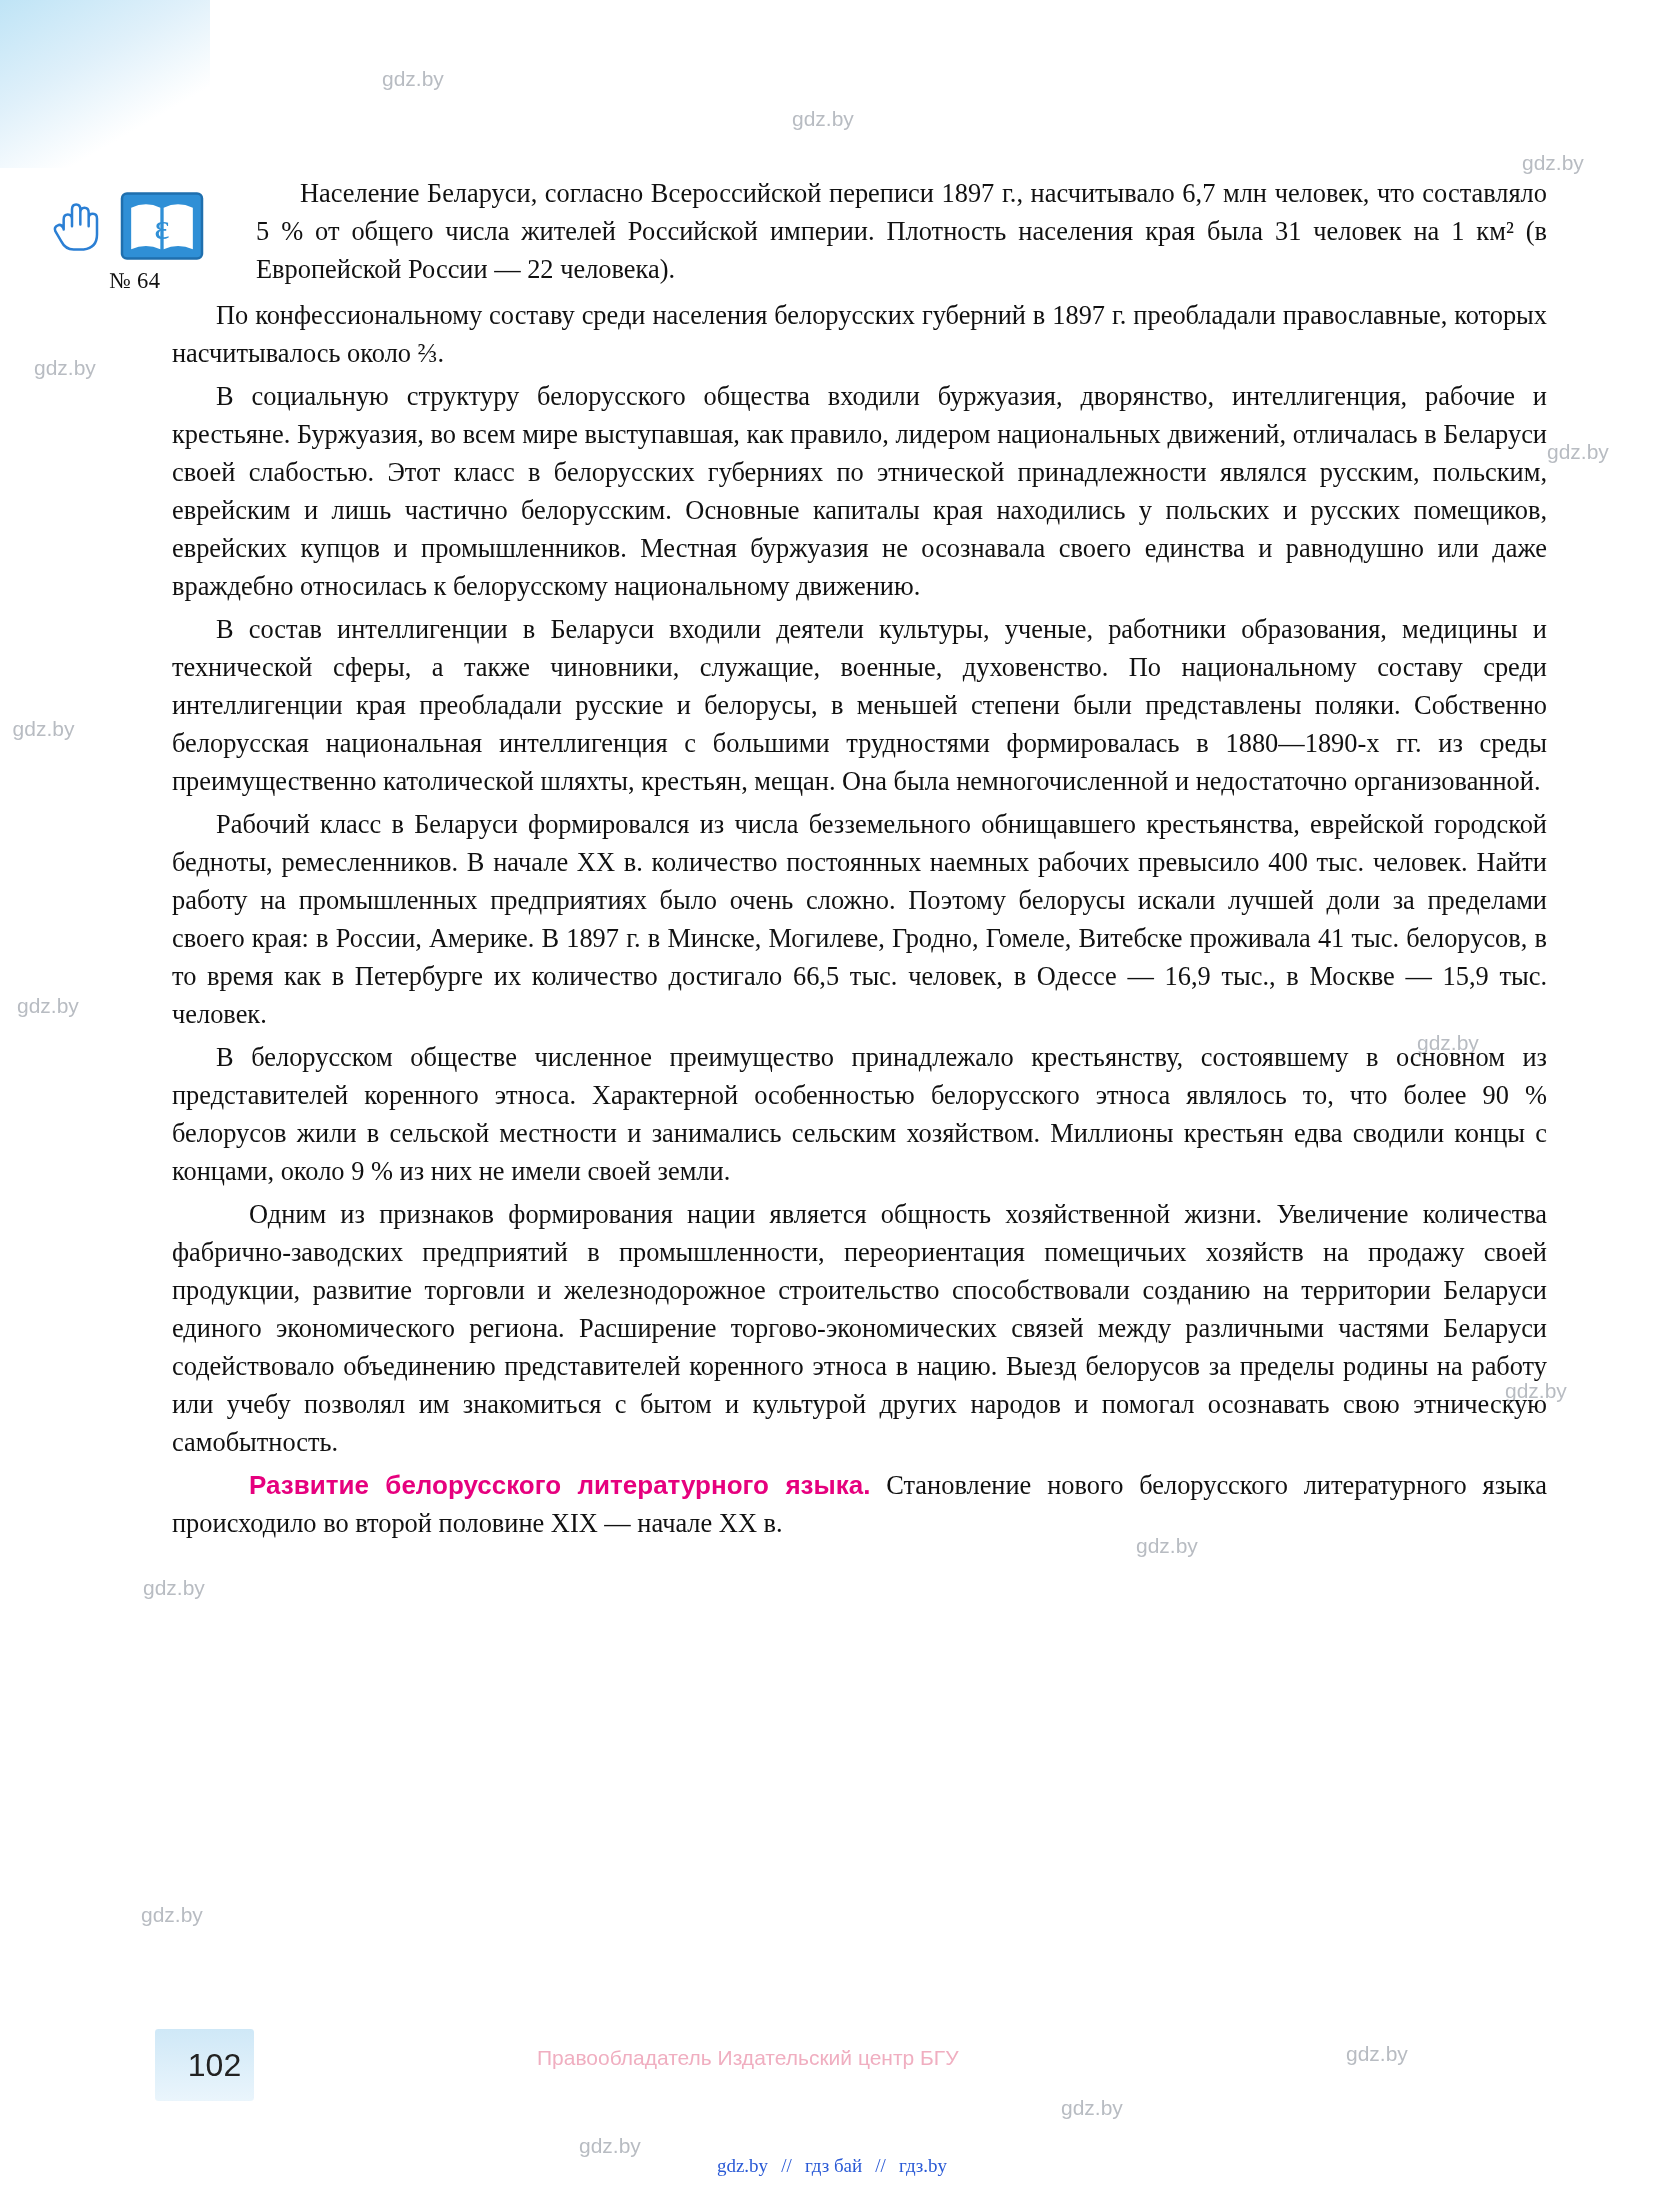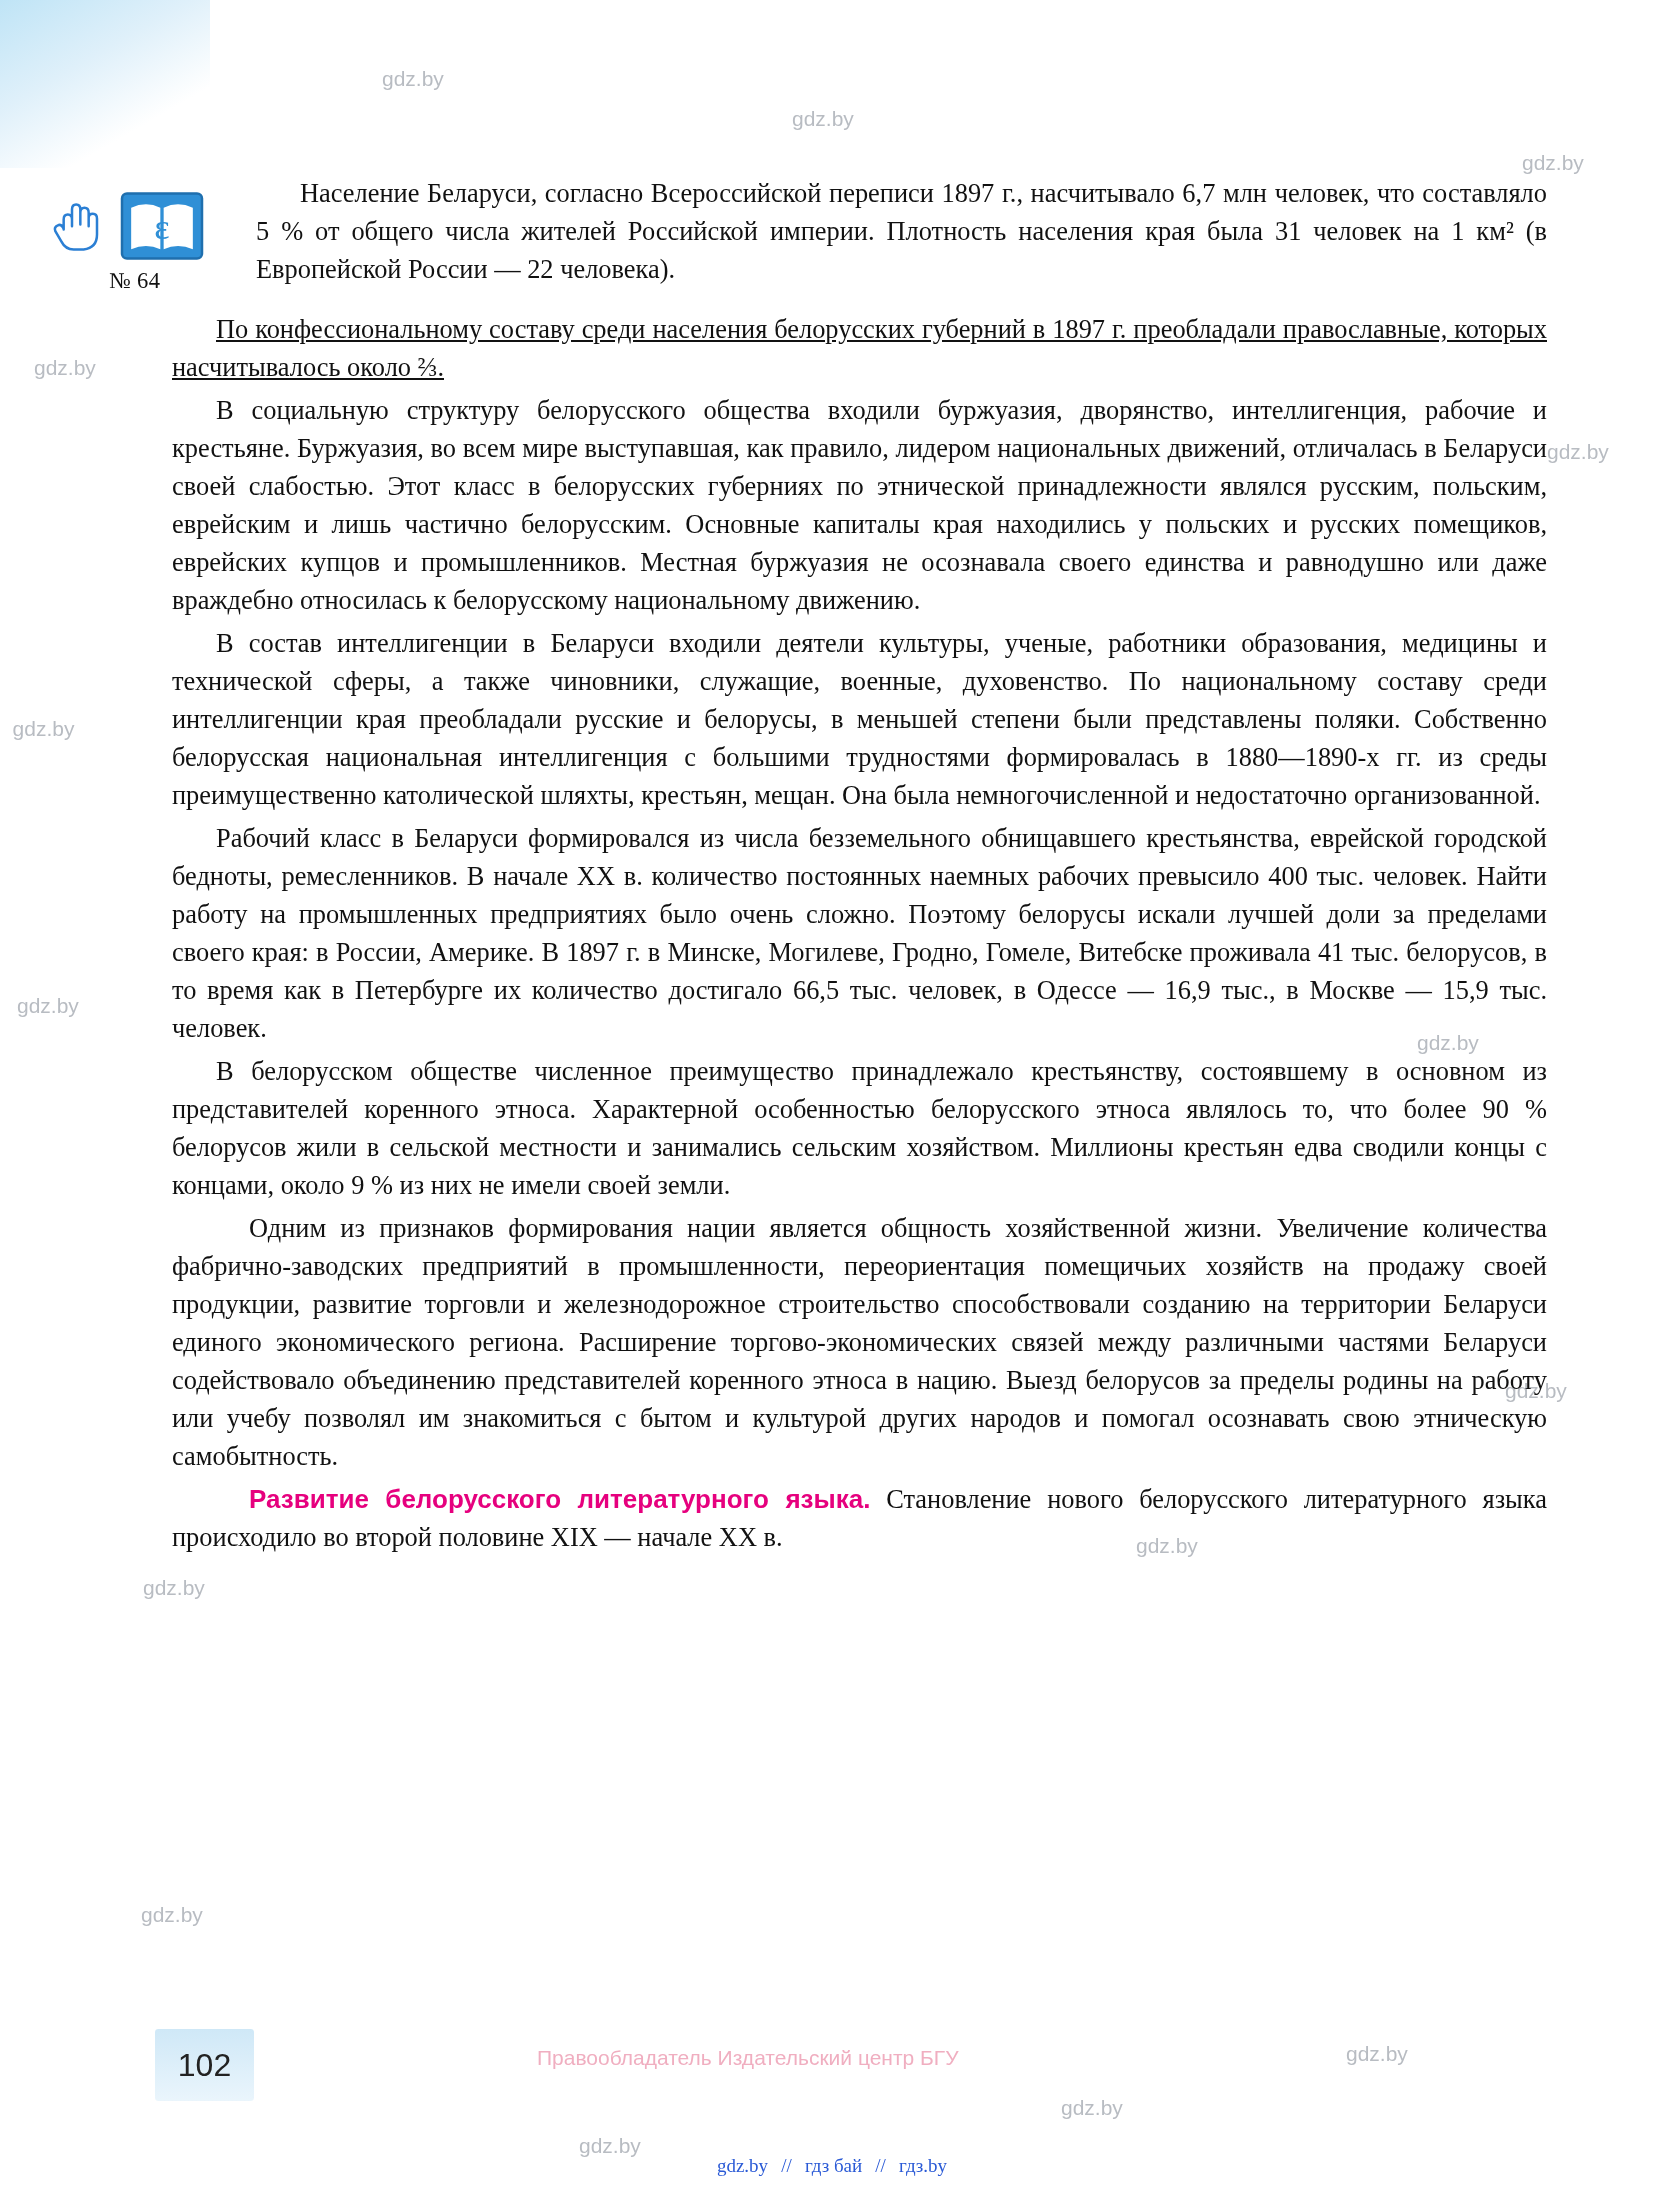--- a/index.html
+++ b/index.html
@@ -117,21 +117,21 @@
     position: absolute;
     left: 155px;
     top: 2029px;
     width: 99px;
     height: 72px;
     background: linear-gradient(180deg, #cfe8f7 0%, #eaf5fc 100%);
     border-radius: 3.4px;
   }
   .page-number {
     position: absolute;
-    left: 0;
+    left: 10px;
     top: 0;
     width: 99px;
     height: 72px;
     line-height: 72px;
     text-align: center;
     font-family: "Liberation Sans", sans-serif;
     font-size: 32px;
     color: #222;
   }
   .copyright {
@@ -200,21 +200,21 @@
         <text x="51" y="58" font-family="Liberation Serif, serif" font-size="44" fill="#2f8fd6" text-anchor="middle">ε</text>
       </svg>
     </div>
     <div class="ref-number">№ 64</div>
   </div>
 
   <div class="body-col">
 
     <p class="para first-block"><span class="ind"></span><span>Население Беларуси, согласно Всероссийской переписи 1897 г., насчитывало 6,7 млн человек, что составляло 5 % от общего числа жителей Российской империи. Плотность населения края была 31 человек на 1 км² (в Европейской России — 22 человека).</span></p>
 
-    <p class="para" style="margin-top:22px;text-decoration:underline;"><span class="ind"></span><span>По конфессиональному составу среди населения белорусских губерний в 1897 г. преобладали православные, которых насчитывалось около ⅔.</span></p>
+    <p class="para" style="margin-top:8px;"><span class="ind"></span><span>По конфессиональному составу среди населения белорусских губерний в 1897 г. преобладали православные, которых насчитывалось около ⅔.</span></p>
 
     <p class="para" style="margin-top:5px;"><span class="ind"></span><span>В социальную структуру белорусского общества входили буржуазия, дворянство, интеллигенция, рабочие и крестьяне. Буржуазия, во всем мире выступавшая, как правило, лидером национальных движений, отличалась в Беларуси своей слабостью. Этот класс в белорусских губерниях по этнической принадлежности являлся русским, польским, еврейским и лишь частично белорусским. Основные капиталы края находились у польских и русских помещиков, еврейских купцов и промышленников. Местная буржуазия не осознавала своего единства и равнодушно или даже враждебно относилась к белорусскому национальному движению.</span></p>
 
     <p class="para" style="margin-top:5px;"><span class="ind"></span><span>В состав интеллигенции в Беларуси входили деятели культуры, ученые, работники образования, медицины и технической сферы, а также чиновники, служащие, военные, духовенство. По национальному составу среди интеллигенции края преобладали русские и белорусы, в меньшей степени были представлены поляки. Собственно белорусская национальная интеллигенция с большими трудностями формировалась в 1880—1890-х гг. из среды преимущественно католической шляхты, крестьян, мещан. Она была немногочисленной и недостаточно организованной.</span></p>
 
     <p class="para" style="margin-top:5px;"><span class="ind"></span><span>Рабочий класс в Беларуси формировался из числа безземельного обнищавшего крестьянства, еврейской городской бедноты, ремесленников. В начале XX в. количество постоянных наемных рабочих превысило 400 тыс. человек. Найти работу на промышленных предприятиях было очень сложно. Поэтому белорусы искали лучшей доли за пределами своего края: в России, Америке. В 1897 г. в Минске, Могилеве, Гродно, Гомеле, Витебске проживала 41 тыс. белорусов, в то время как в Петербурге их количество достигало 66,5 тыс. человек, в Одессе — 16,9 тыс., в Москве — 15,9 тыс. человек.</span></p>
 
     <p class="para" style="margin-top:5px;"><span class="ind"></span><span>В белорусском обществе численное преимущество принадлежало крестьянству, состоявшему в основном из представителей коренного этноса. Характерной особенностью белорусского этноса являлось то, что более 90 % белорусов жили в сельской местности и занимались сельским хозяйством. Миллионы крестьян едва сводили концы с концами, около 9 % из них не имели своей земли.</span></p>
 
     <p class="para" style="margin-top:5px;"><span class="ind" style="width:77px;"></span><span>Одним из признаков формирования нации является общность хозяйственной жизни. Увеличение количества фабрично-заводских предприятий в промышленности, переориентация помещичьих хозяйств на продажу своей продукции, развитие торговли и железнодорожное строительство способствовали созданию на территории Беларуси единого экономического региона. Расширение торгово-экономических связей между различными частями Беларуси содействовало объединению представителей коренного этноса в нацию. Выезд белорусов за пределы родины на работу или учебу позволял им знакомиться с бытом и культурой других народов и помогал осознавать свою этническую самобытность.</span></p>

